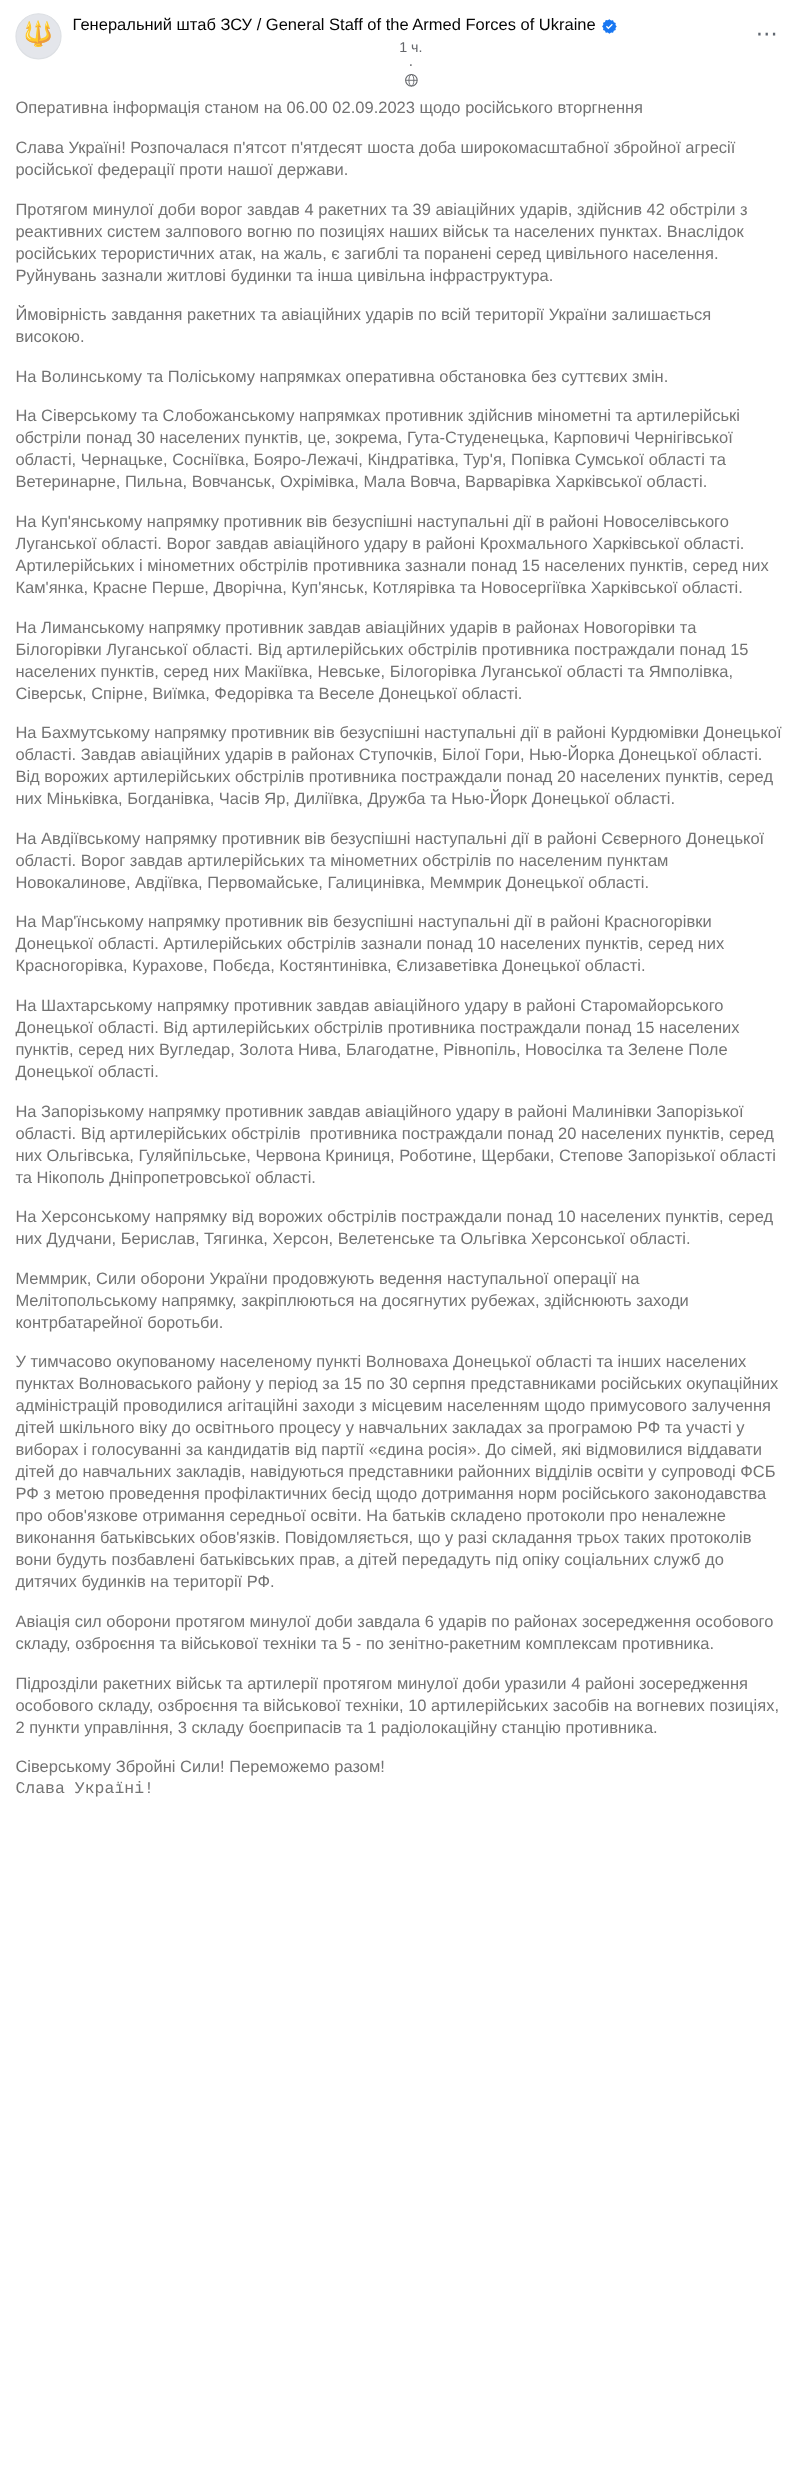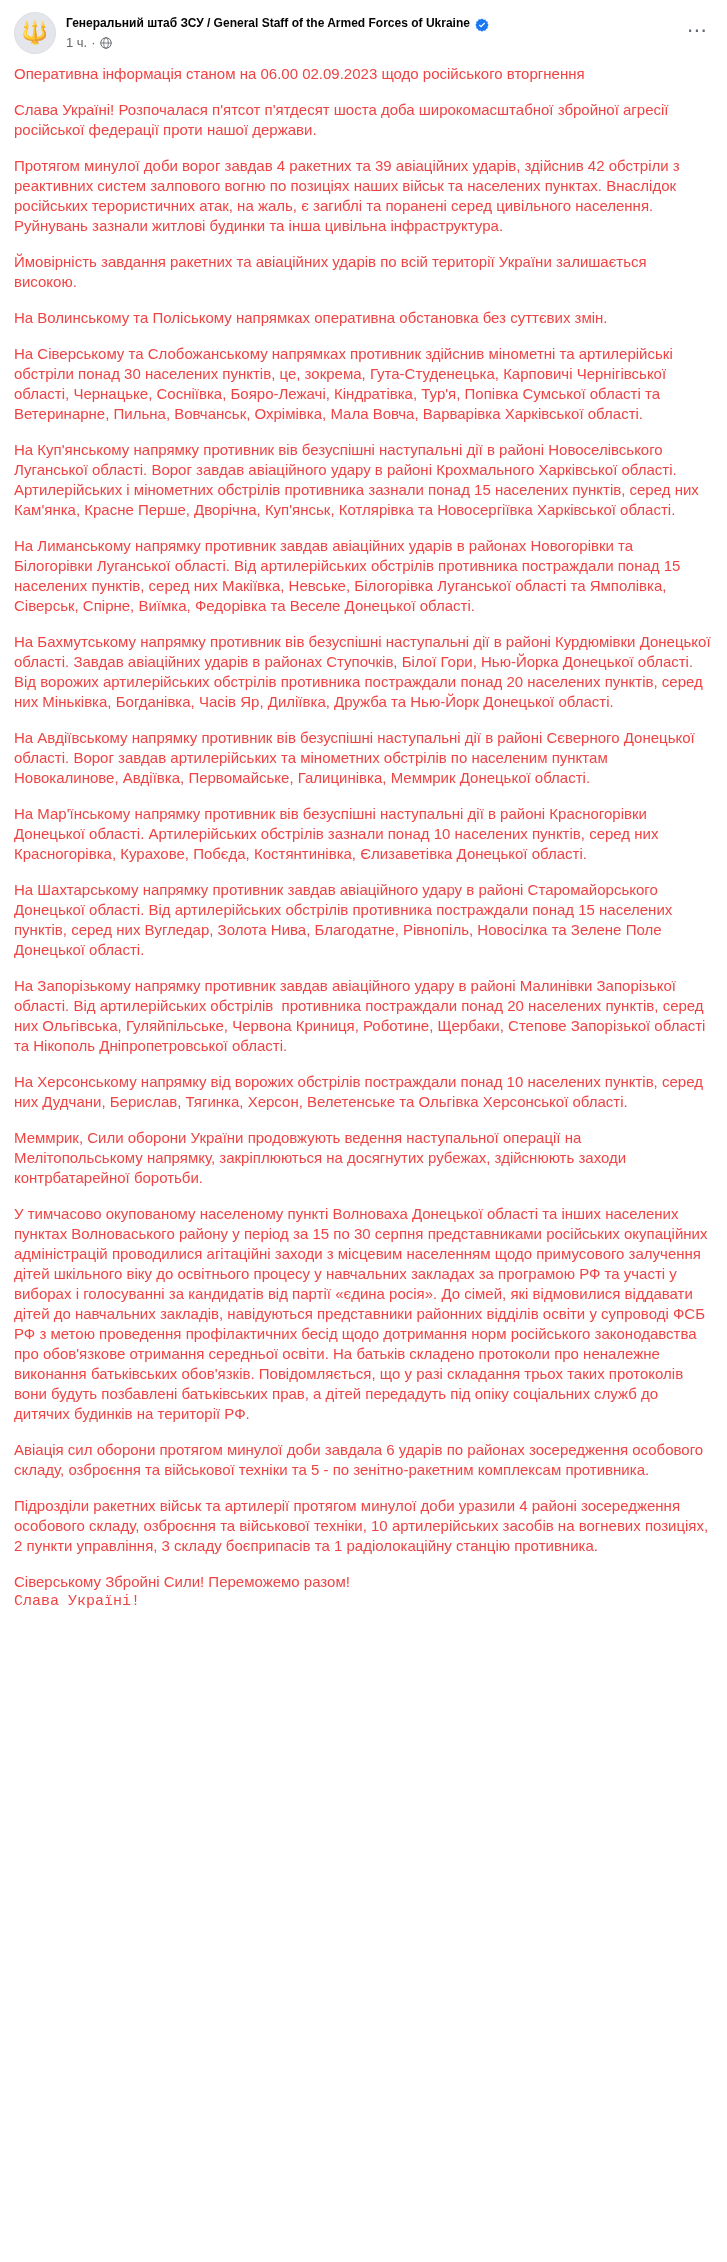--- a/index.html
+++ b/index.html
@@ -51,41 +51,42 @@
     min-width: 0;
     padding-top: 1px;
   }
   .page-name-row {
     display: flex;
     align-items: flex-start;
     flex-wrap: wrap;
     line-height: 20px;
   }
   .page-name {
-    font-size: 12px;
-    font-weight: bold;
+    font-size: 15px;
+    font-weight: normal;
     color: #050505;
     line-height: 20px;
     letter-spacing: 0;
   }
   .verified {
     display: inline-block;
     width: 14px;
     height: 14px;
     margin-left: 5px;
     margin-top: 4px;
     flex: 0 0 14px;
   }
   .meta-row {
     display: flex;
     align-items: center;
     margin-top: 2px;
     color: #65676b;
     font-size: 13px;
     line-height: 16px;
+    flex-direction: column;
   }
   .meta-sep {
     margin: 0 4px;
   }
   .globe {
     display: inline-block;
     width: 12px;
     height: 12px;
     vertical-align: -2px;
   }
@@ -102,21 +103,21 @@
     line-height: 1;
     margin-top: 2px;
     cursor: pointer;
     font-family: "DejaVu Sans", sans-serif;
   }
   .post-body {
     padding: 6px 14px 16px 14px;
     box-sizing: border-box;
     font-size: 15px;
     line-height: 20px;
-    color: #ef4444;
+    color: #737373;
   }
   .post-body p {
     margin: 0 0 16px 0;
     white-space: pre-wrap;
   }
   .post-body p:last-child {
     margin-bottom: 0;
     font-family: Liberation Mono, monospace;
   }
   .p-tight {

